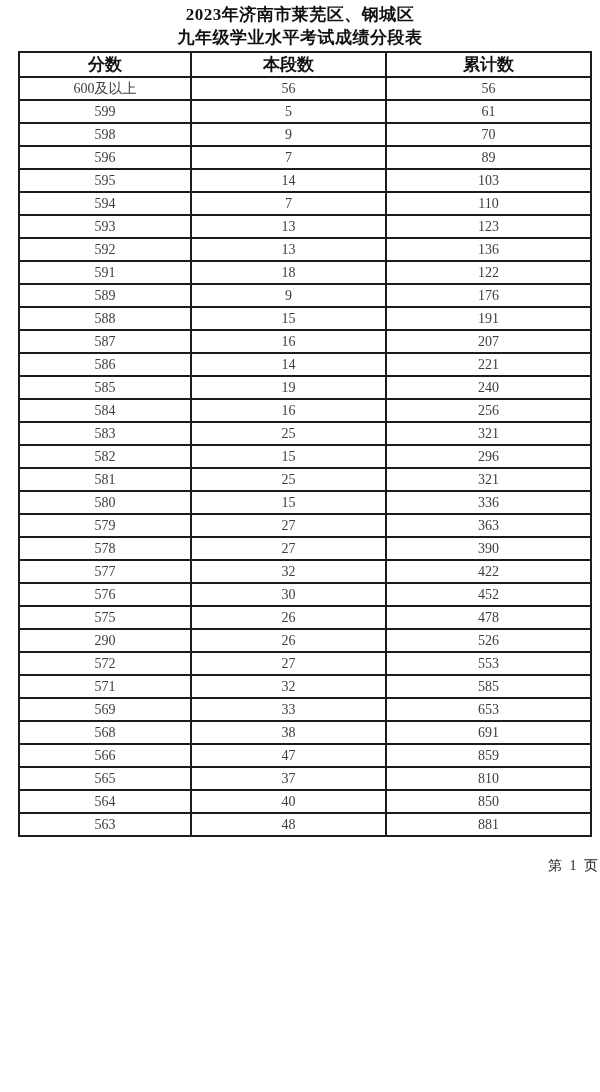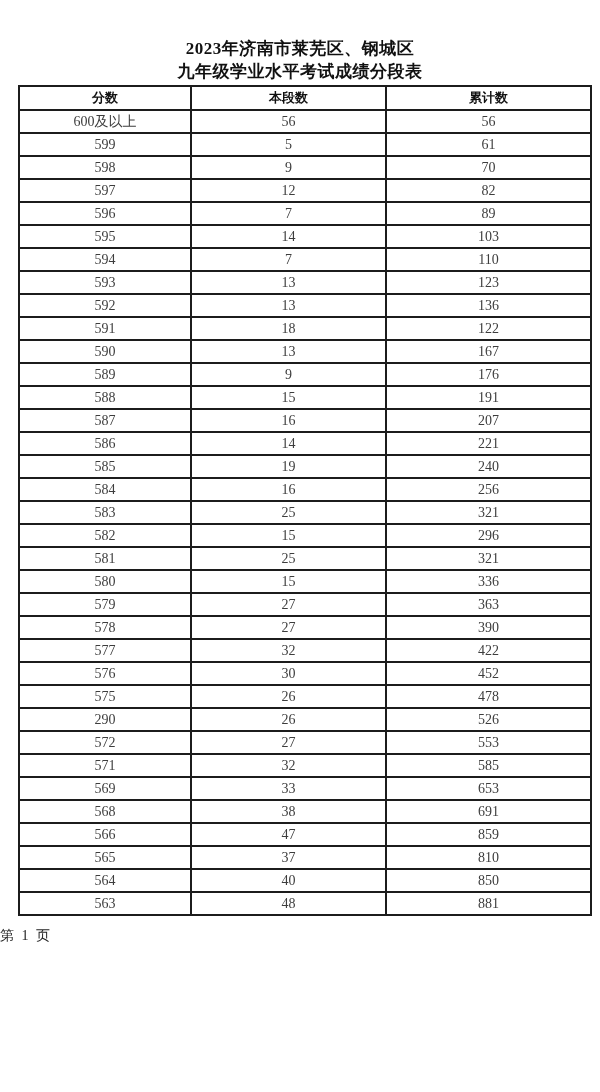--- a/index.html
+++ b/index.html
@@ -7,21 +7,20 @@
     width: 600px; height: 1092px;
     background: #ffffff;
     font-family: "Liberation Serif", "DejaVu Serif", serif;
     overflow: hidden;
   }
   .page { width: 600px; height: 1092px; position: relative; }
   .title-block {
     padding-top: 3px;
     text-align: center;
     color: #111111;
-    margin-top: 34px;
   }
   .title-line {
     font-size: 17px;
     font-weight: bold;
     line-height: 23px;
     letter-spacing: 0.5px;
   }
   table.score-table {
     margin-left: 18px;
     margin-top: 2px;
@@ -32,32 +31,32 @@
   table.score-table col.c1 { width: 172px; }
   table.score-table col.c2 { width: 195px; }
   table.score-table col.c3 { width: 205px; }
   table.score-table th, table.score-table td {
     border: 2px solid #1c1c1c;
     text-align: center;
     vertical-align: middle;
   }
   table.score-table th {
     height: 24px;
-    font-size: 13px;
+    font-size: 17px;
     font-weight: bold;
     color: #111111;
   }
   table.score-table td {
     height: 23px;
     font-size: 14px;
     color: #3d3d3d;
   }
   .footer {
-    margin-top: 11px;
-    text-align: left;
+    margin-top: 20px;
+    text-align: right;
     font-size: 14px;
     color: #222222;
     letter-spacing: 2px;
   }
 </style>
 </head>
 <body>
 
 <div class="page">
 
@@ -89,25 +88,20 @@
           <td>599</td>
           <td>5</td>
           <td>61</td>
         </tr>
         <tr>
           <td>598</td>
           <td>9</td>
           <td>70</td>
         </tr>
         <tr>
-          <td>597</td>
-          <td>12</td>
-          <td>82</td>
-        </tr>
-        <tr>
           <td>596</td>
           <td>7</td>
           <td>89</td>
         </tr>
         <tr>
           <td>595</td>
           <td>14</td>
           <td>103</td>
         </tr>
         <tr>
@@ -124,25 +118,20 @@
           <td>592</td>
           <td>13</td>
           <td>136</td>
         </tr>
         <tr>
           <td>591</td>
           <td>18</td>
           <td>122</td>
         </tr>
         <tr>
-          <td>590</td>
-          <td>13</td>
-          <td>167</td>
-        </tr>
-        <tr>
           <td>589</td>
           <td>9</td>
           <td>176</td>
         </tr>
         <tr>
           <td>588</td>
           <td>15</td>
           <td>191</td>
         </tr>
         <tr>

